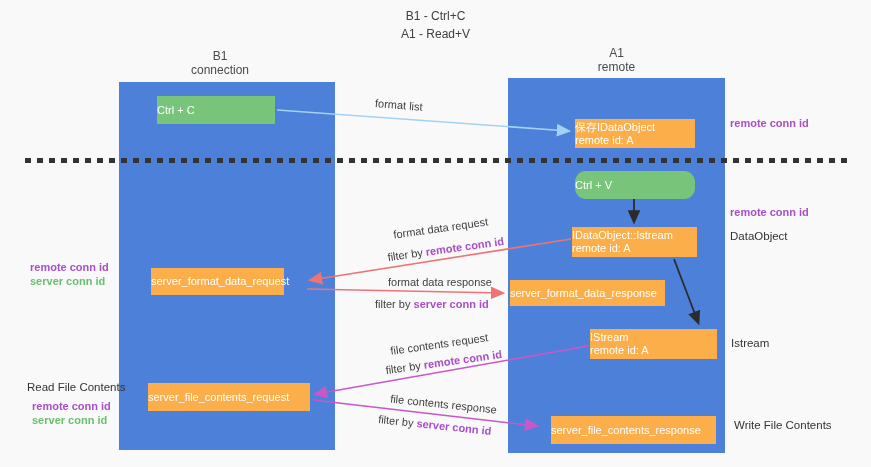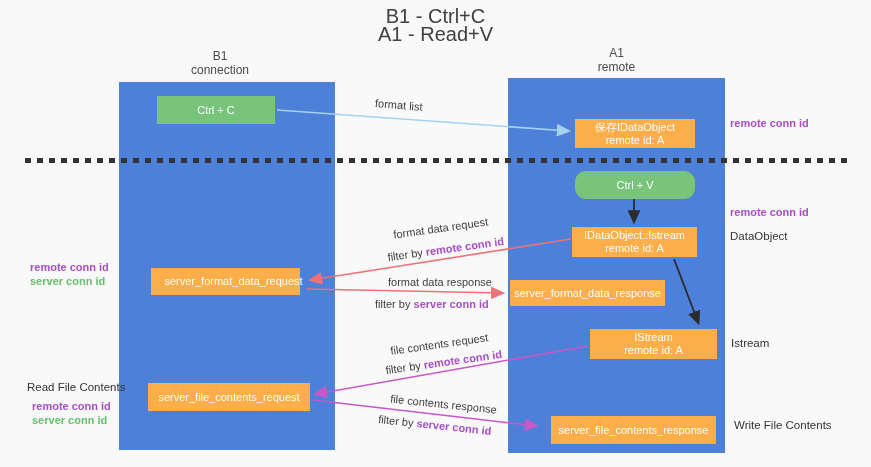--- a/index.html
+++ b/index.html
@@ -4,26 +4,26 @@
 <style>
   html,body{margin:0;padding:0;background:#f9f9f9;}
   .canvas{
     position:relative;width:871px;height:467px;overflow:hidden;
     background:#f9f9f9;
     font-family:"Liberation Sans",sans-serif;
     color:#3c3c3c;
   }
   .title{
     position:absolute;left:0;top:7px;width:871px;text-align:center;
-    font-size:20px;line-height:18px;color:#404040;
+    font-size:12px;line-height:18px;color:#404040;
   }
   .col-header{position:absolute;text-align:center;font-size:12px;line-height:14px;color:#4a4a4a;}
   .col{position:absolute;background:var(--column-blue);}
   .node{
-    position:absolute;display:flex;flex-direction:column;align-items:center;justify-content:center;
+    position:absolute;display:flex;flex-direction:column;align-items:flex-start;justify-content:center;
     color:#ffffff;font-size:11px;line-height:13px;text-align:center;
   }
   .node.green{background:var(--node-green);}
   .node.orange{background:var(--node-orange);}
   .dashed-line{
     position:absolute;height:5px;
     background:repeating-linear-gradient(90deg,#333 0 6px,transparent 6px 12px);
   }
   .edge-label{
     position:absolute;font-size:11px;color:#3f3f3f;white-space:nowrap;
@@ -101,21 +101,21 @@
 
   <div class="node green" style="left:575px;top:171px;width:120px;height:28px;border-radius:11px;">
     <div>Ctrl + V</div>
   </div>
 
   <div class="node orange" style="left:572px;top:227px;width:125px;height:30px;">
     <div>IDataObject::Istream</div>
     <div>remote id: A</div>
   </div>
 
-  <div class="node orange" style="left:151px;top:268px;width:133px;height:27px;padding-left:16px;">
+  <div class="node orange" style="left:151px;top:268px;width:133px;height:27px;">
     <div>server_format_data_request</div>
   </div>
 
   <div class="node orange" style="left:510px;top:280px;width:155px;height:26px;">
     <div>server_format_data_response</div>
   </div>
 
   <div class="node orange" style="left:590px;top:329px;width:127px;height:30px;">
     <div>IStream</div>
     <div>remote id: A</div>

